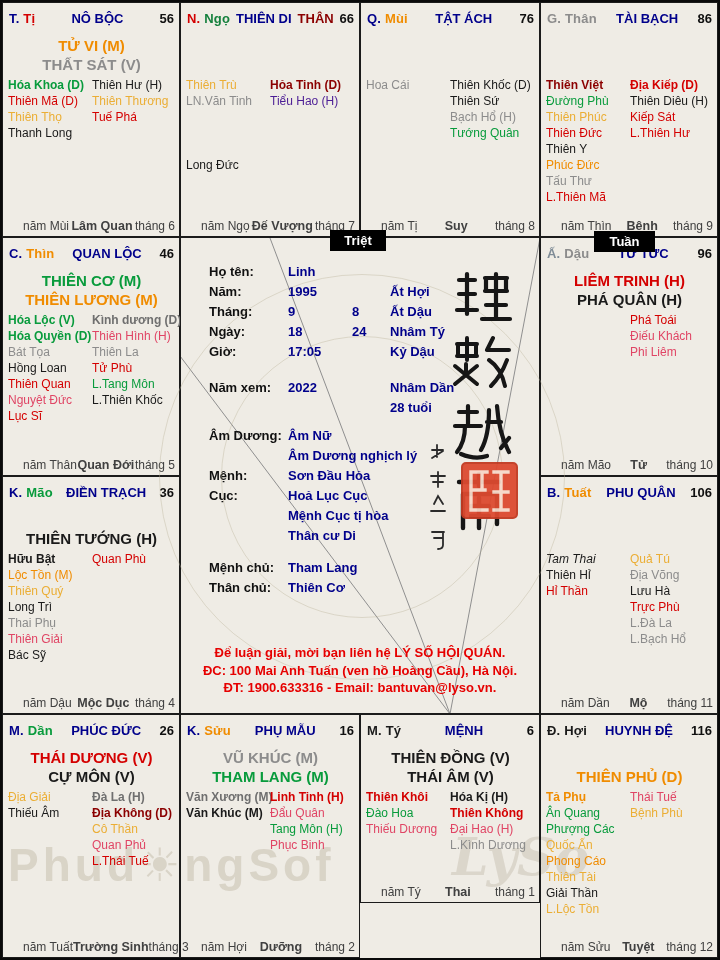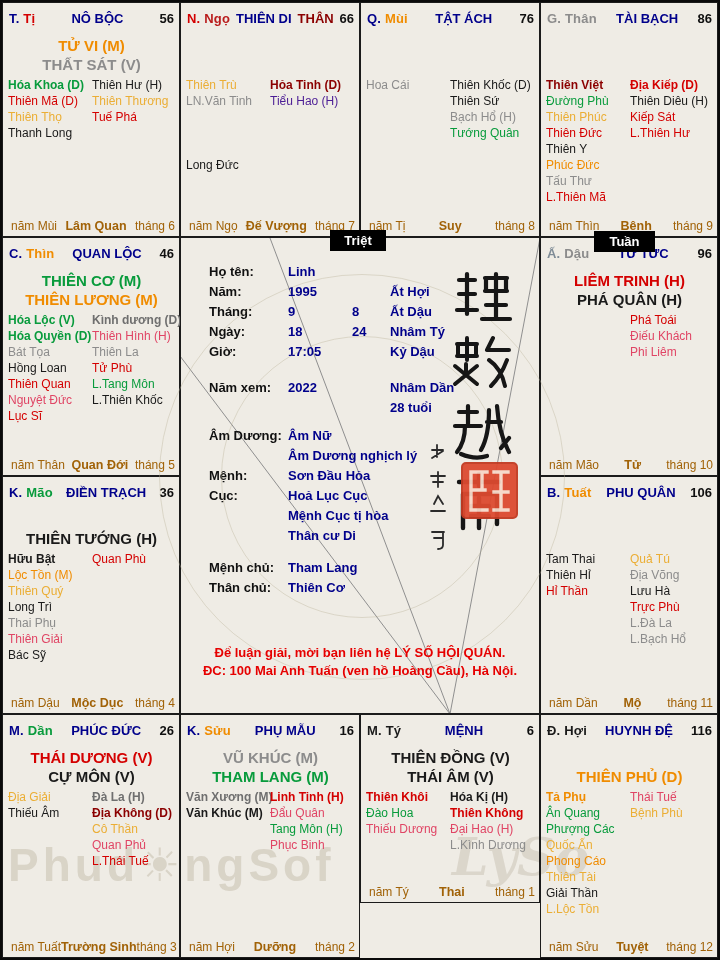--- a/index.html
+++ b/index.html
@@ -20,21 +20,21 @@
   .ph .sb{letter-spacing:.2px;}
   .ph .nm{flex:1;text-align:center;color:#00008B;}
   .ph .ex{color:#8B0000;margin-left:6px;}
   .ph .num{color:#101010;}
   .mains{height:47px;display:flex;flex-direction:column;justify-content:flex-end;text-align:center;font-weight:bold;font-size:15px;line-height:19px;white-space:nowrap;}
   .cols{display:flex;margin-top:3px;}
   .col-l{width:84px;flex:none;}
   .col-r{flex:1;}
   .star{font-size:12px;line-height:16px;white-space:nowrap;}
   .star.b{font-weight:bold;}
-  .pf{position:absolute;left:8px;right:4px;bottom:3px;display:flex;justify-content:space-between;align-items:baseline;font-size:12px;color:#a16207;white-space:nowrap;text-align:right;}
+  .pf{position:absolute;left:20px;right:4px;bottom:3px;display:flex;justify-content:space-between;align-items:baseline;font-size:12px;color:#404040;white-space:nowrap;text-align:right;}
   .pf .van{font-weight:bold;font-size:12.5px;}
   .center{position:absolute;left:180px;top:237px;width:360px;height:477px;border:1px solid #1b1b1b;box-sizing:border-box;padding-top:24px;z-index:2;}
   .crow{display:flex;padding-left:28px;height:20px;line-height:20px;font-size:13px;font-weight:bold;white-space:nowrap;}
   .crow .lb{width:79px;flex:none;color:#101010;}
   .crow .v{color:#00008B;}
   .crow .v1{width:64px;flex:none;}
   .crow .v2{width:38px;flex:none;}
   .contact{position:absolute;left:6px;right:6px;top:406px;text-align:center;font-weight:bold;font-size:13px;line-height:17.5px;color:#E60000;}
   .calli{position:absolute;right:26px;top:26px;width:64px;height:282px;z-index:3;}
   .calli-side{position:absolute;right:92px;top:204px;width:18px;height:122px;z-index:3;}
@@ -90,21 +90,21 @@
         </div>
       </div>
       <div class="pf">
         <span class="nam">năm Mùi</span>
         <span class="van">Lâm Quan</span>
         <span class="thang">tháng 6</span>
       </div>
     </div>
   <div class="palace" style="left:180px;top:2px;width:180px;height:235px">
       <div class="ph">
-        <span class="sb"><span style="color: rgb(212, 0, 0);">N. </span><span style="color: #b91c1c;">Ngọ</span></span>
+        <span class="sb"><span style="color: rgb(212, 0, 0);">N. </span><span style="color: #15803d;">Ngọ</span></span>
         <span class="nm">THIÊN DI<span class="ex">THÂN</span></span>
         <span class="num">66</span>
       </div>
       <div class="mains"></div>
       <div class="cols">
         <div class="col-l">
           <div class="star" style="color: rgb(235, 174, 53);">Thiên Trù</div>
           <div class="star" style="color: rgb(140, 140, 140);">LN.Văn Tinh</div>
           <div class="star" style="color: rgb(26, 26, 26); margin-top: 48px;">Long Đức</div>
         </div>
@@ -264,21 +264,21 @@
     </div>
   <div class="palace" style="left:540px;top:476px;width:178px;height:238px">
       <div class="ph">
         <span class="sb"><span style="color: rgb(0, 0, 139);">B. </span><span style="color: rgb(240, 140, 0);">Tuất</span></span>
         <span class="nm">PHU QUÂN</span>
         <span class="num">106</span>
       </div>
       <div class="mains"></div>
       <div class="cols">
         <div class="col-l">
-          <div class="star" style="color: rgb(26, 26, 26);">Tam Thai</div>
+          <div class="star" style="color: rgb(26, 26, 26); font-style: italic;">Tam Thai</div>
           <div class="star" style="color: rgb(26, 26, 26);">Thiên Hỉ</div>
           <div class="star" style="color: rgb(212, 0, 0);">Hỉ Thần</div>
         </div>
         <div class="col-r">
           <div class="star" style="color: rgb(235, 174, 53);">Quả Tú</div>
           <div class="star" style="color: rgb(140, 140, 140);">Địa Võng</div>
           <div class="star" style="color: rgb(26, 26, 26);">Lưu Hà</div>
           <div class="star" style="color: rgb(212, 0, 0);">Trực Phù</div>
           <div class="star" style="color: rgb(140, 140, 140);">L.Đà La</div>
           <div class="star" style="color: rgb(140, 140, 140);">L.Bạch Hổ</div>
@@ -486,20 +486,21 @@
         </div>
         <div class="crow">
           <span class="lb">Thân chủ:</span>
           <span class="v">Thiên Cơ</span>
         </div>
       </div>
 
     <div class="contact">
       <div>Để luận giải, mời bạn liên hệ LÝ SỐ HỘI QUÁN.</div>
       <div>ĐC: 100 Mai Anh Tuấn (ven hồ Hoàng Cầu), Hà Nội.</div>
+      <div>ĐT: 1900.633316 - Email: bantuvan@lyso.vn.</div>
     </div>
 
     <div class="calli" title="理數越南">
       <svg class="glyphs" width="64" height="282" viewBox="0 0 64 282">
         <g stroke-width="4.2">
           <path d="M10 16h16M10 30h16M8 46h20M18 10v40"></path>
           <path d="M36 14h22M37 14v13M57 14v13M36 27h22M47 10v44M37 41h20M33 55h28"></path>
         </g>
         <g stroke-width="4">
           <path d="M8 80h20M8 92h20M9 80v12M27 80v12M18 74v22M6 102l22 18M28 102L6 120M17 100v8"></path>

